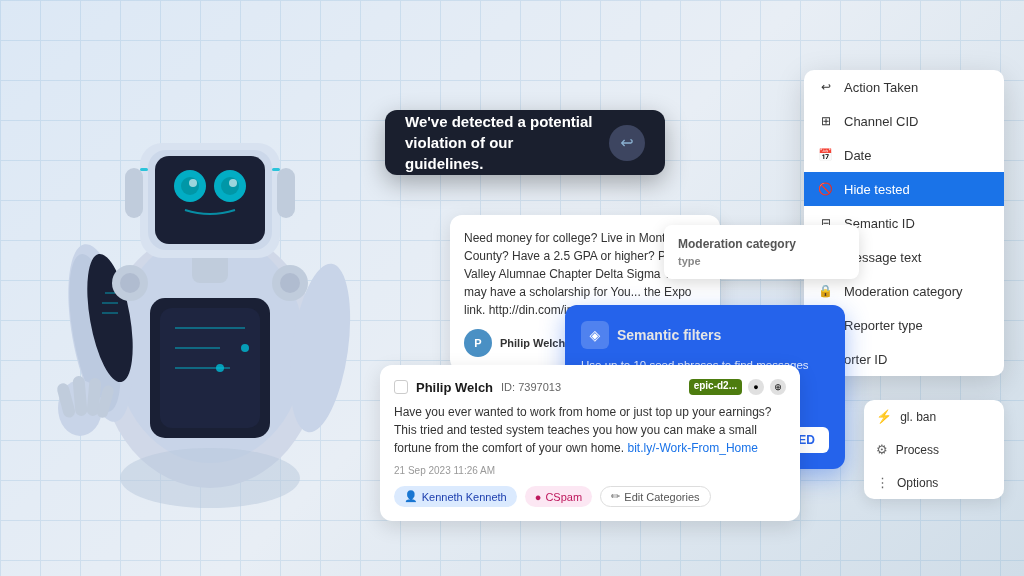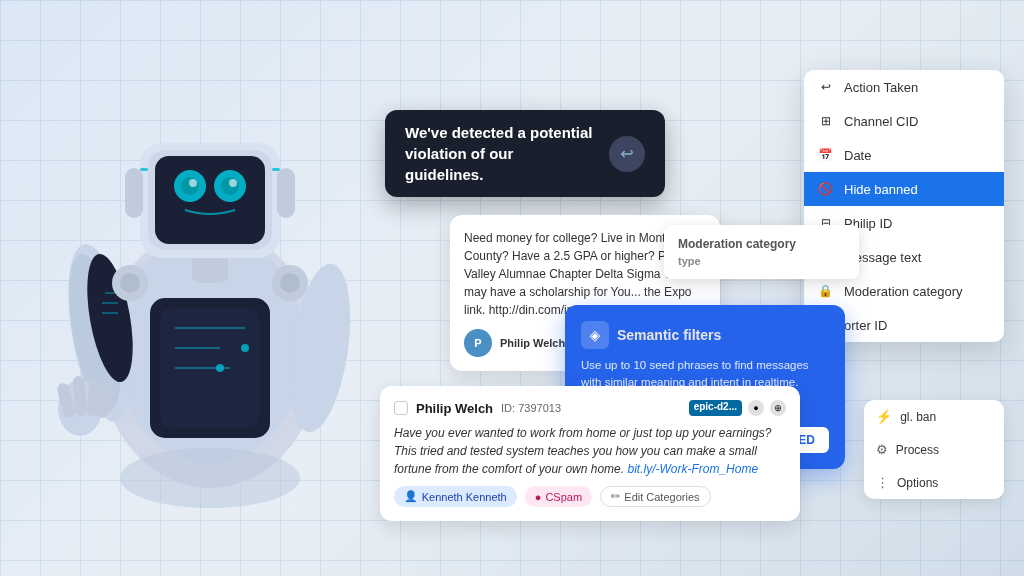--- a/index.html
+++ b/index.html
@@ -88,21 +88,21 @@
     .dropdown-item.active .item-icon { color: white; }
 
     
     .violation-card {
       position: absolute;
       top: 110px;
       left: 385px;
       width: 280px;
       background: #1a1f2e;
       border-radius: 12px;
-      padding: 12px 20px;
+      padding: 1px 20px;
       display: flex;
       align-items: center;
       gap: 14px;
       box-shadow: 0 8px 25px rgba(0,0,0,0.3);
     }
 
     .violation-text {
       color: white;
       font-size: 15px;
       font-weight: 600;
@@ -302,34 +302,33 @@
       height: 16px;
       border-radius: 50%;
       background: #e0e0e0;
       display: flex;
       align-items: center;
       justify-content: center;
       font-size: 9px;
     }
 
     .badge-epic {
-      background: #0369a1;
+      background: #4d7c0f;
       color: white;
       border-radius: 4px;
       padding: 1px 5px;
       font-size: 10px;
       font-weight: 600;
     }
 
     .bottom-msg-text {
       font-size: 12px;
       color: #333;
       line-height: 1.5;
       margin-bottom: 8px;
-      font-style: italic;
     }
 
     .bottom-msg-text a {
       color: #1a73e8;
       text-decoration: none;
     }
 
     .bottom-msg-date {
       font-size: 10px;
       color: #999;
@@ -482,33 +481,37 @@
   <div class="dropdown-item">
     <span class="item-icon">⊞</span>
     <span>Channel CID</span>
   </div>
   <div class="dropdown-item">
     <span class="item-icon">📅</span>
     <span>Date</span>
   </div>
   <div class="dropdown-item active">
     <span class="item-icon">🚫</span>
-    <span>Hide banned</span>
+    <span>Hide tested</span>
   </div>
   <div class="dropdown-item">
     <span class="item-icon">⊟</span>
-    <span>Philip ID</span>
+    <span>Semantic ID</span>
   </div>
   <div class="dropdown-item">
     <span class="item-icon" style="font-size:10px;font-weight:bold;">Tr</span>
     <span>Message text</span>
   </div>
   <div class="dropdown-item">
     <span class="item-icon">🔒</span>
     <span>Moderation category</span>
+  </div>
+  <div class="dropdown-item">
+    <span class="item-icon" style="font-size:10px;font-weight:bold;">Tr</span>
+    <span>Reporter type</span>
   </div>
   <div class="dropdown-item">
     <span class="item-icon">◉</span>
     <span>orter ID</span>
   </div>
 </div>
 
 <div class="violation-card">
   <span class="violation-text">We've detected a potential violation of our guidelines.</span>
   <button class="reply-btn">↩</button>
@@ -559,20 +562,21 @@
     <div class="user-badges">
       <span class="badge-epic">epic-d2...</span>
       <div class="badge-icon">●</div>
       <div class="badge-icon">⊕</div>
     </div>
   </div>
   <div class="bottom-msg-text">
     <span>Have you ever wanted to work from home or just top up your earnings? This tried and tested system teaches you how you can make a small fortune from the comfort of your own home.</span>
     <a> <span>bit.ly/-Work-From_Home</span></a>
   </div>
+  <div class="bottom-msg-date">21 Sep 2023 11:26 AM</div>
   <div class="bottom-tags">
     <span class="tag tag-user">
       👤 <span>Kenneth Kenneth</span>
     </span>
     <span class="tag tag-spam">
       ● <span>CSpam</span>
     </span>
     <span class="tag tag-edit">
       ✏ <span>Edit Categories</span>
     </span>

